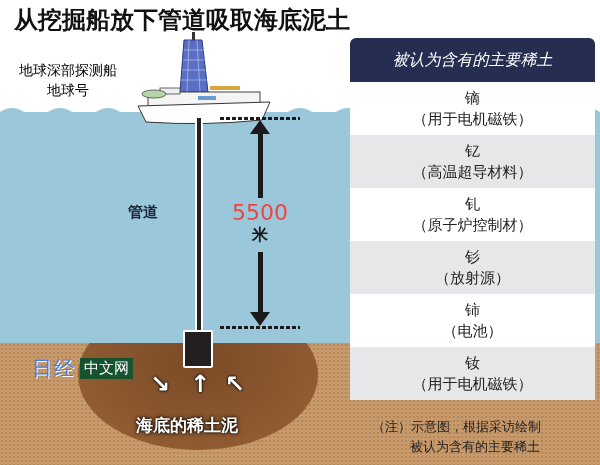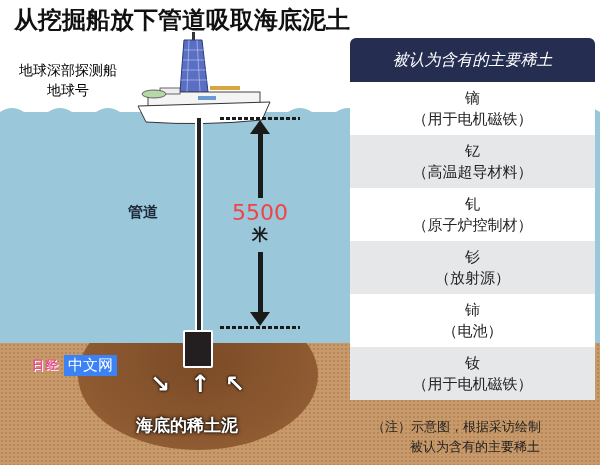--- a/index.html
+++ b/index.html
@@ -30,22 +30,22 @@
   .arrow-line.down { top: 252px; height: 62px; }
   .arrow-head-up { position: absolute; left: 250px; top: 120px; width: 0; height: 0; border-left: 10px solid transparent; border-right: 10px solid transparent; border-bottom: 14px solid #1a1a1a; }
   .arrow-head-down { position: absolute; left: 250px; top: 312px; width: 0; height: 0; border-left: 10px solid transparent; border-right: 10px solid transparent; border-top: 14px solid #1a1a1a; }
   .depth-num { position: absolute; left: 220px; top: 200px; width: 80px; text-align: center; font-size: 22px; color: #ef4444; }
   .depth-unit { position: absolute; left: 220px; top: 225px; width: 80px; text-align: center; font-size: 16px; font-weight: bold; color: #1a1a1a; }
 
   .suck-arrow { position: absolute; color: #fff; font-size: 24px; font-weight: bold; text-shadow: 0 0 2px #000, 0 0 3px #000; }
   .mud-label { position: absolute; left: 136px; top: 414px; font-size: 17px; font-weight: bold; color: #fff; text-shadow: 0 0 2px #000, 0 0 4px #000; white-space: nowrap; }
 
   .watermark { position: absolute; left: 32px; top: 355px; display: flex; align-items: center; }
-  .wm-logo { font-family: "DejaVu Serif", serif; font-size: 12px; font-weight: bold; color: #ec4899; text-shadow: 1px 1px 0 #fff; letter-spacing: 2px; }
-  .wm-badge { margin-left: 4px; background: #3b82f6; color: #fff; font-size: 15px; padding: 1px 4px; }
+  .wm-logo { font-family: "DejaVu Serif", serif; font-size: 20px; font-weight: normal; color: #3b82f6; text-shadow: 1px 1px 0 #fff; letter-spacing: 2px; }
+  .wm-badge { margin-left: 4px; background: #14532d; color: #fff; font-size: 15px; padding: 1px 4px; }
 
   .panel { position: absolute; left: 350px; top: 38px; width: 245px; height: 374px; }
   .panel-header { height: 44px; background: #252d50; border-radius: 6px 6px 0 0; color: #fff; font-size: 16px; display: flex; align-items: center; justify-content: center; font-style: italic; }
   .row { height: 53px; display: flex; flex-direction: column; align-items: center; justify-content: center; color: #222; font-size: 15px; line-height: 21px; }
   .row.odd { background: #ffffff; }
   .row.even { background: #e6e7e9; }
   .note { position: absolute; left: 372px; top: 417px; font-size: 13px; color: #222; line-height: 20px; }
   .note .l2 { padding-left: 38px; }
 </style>
 </head>

